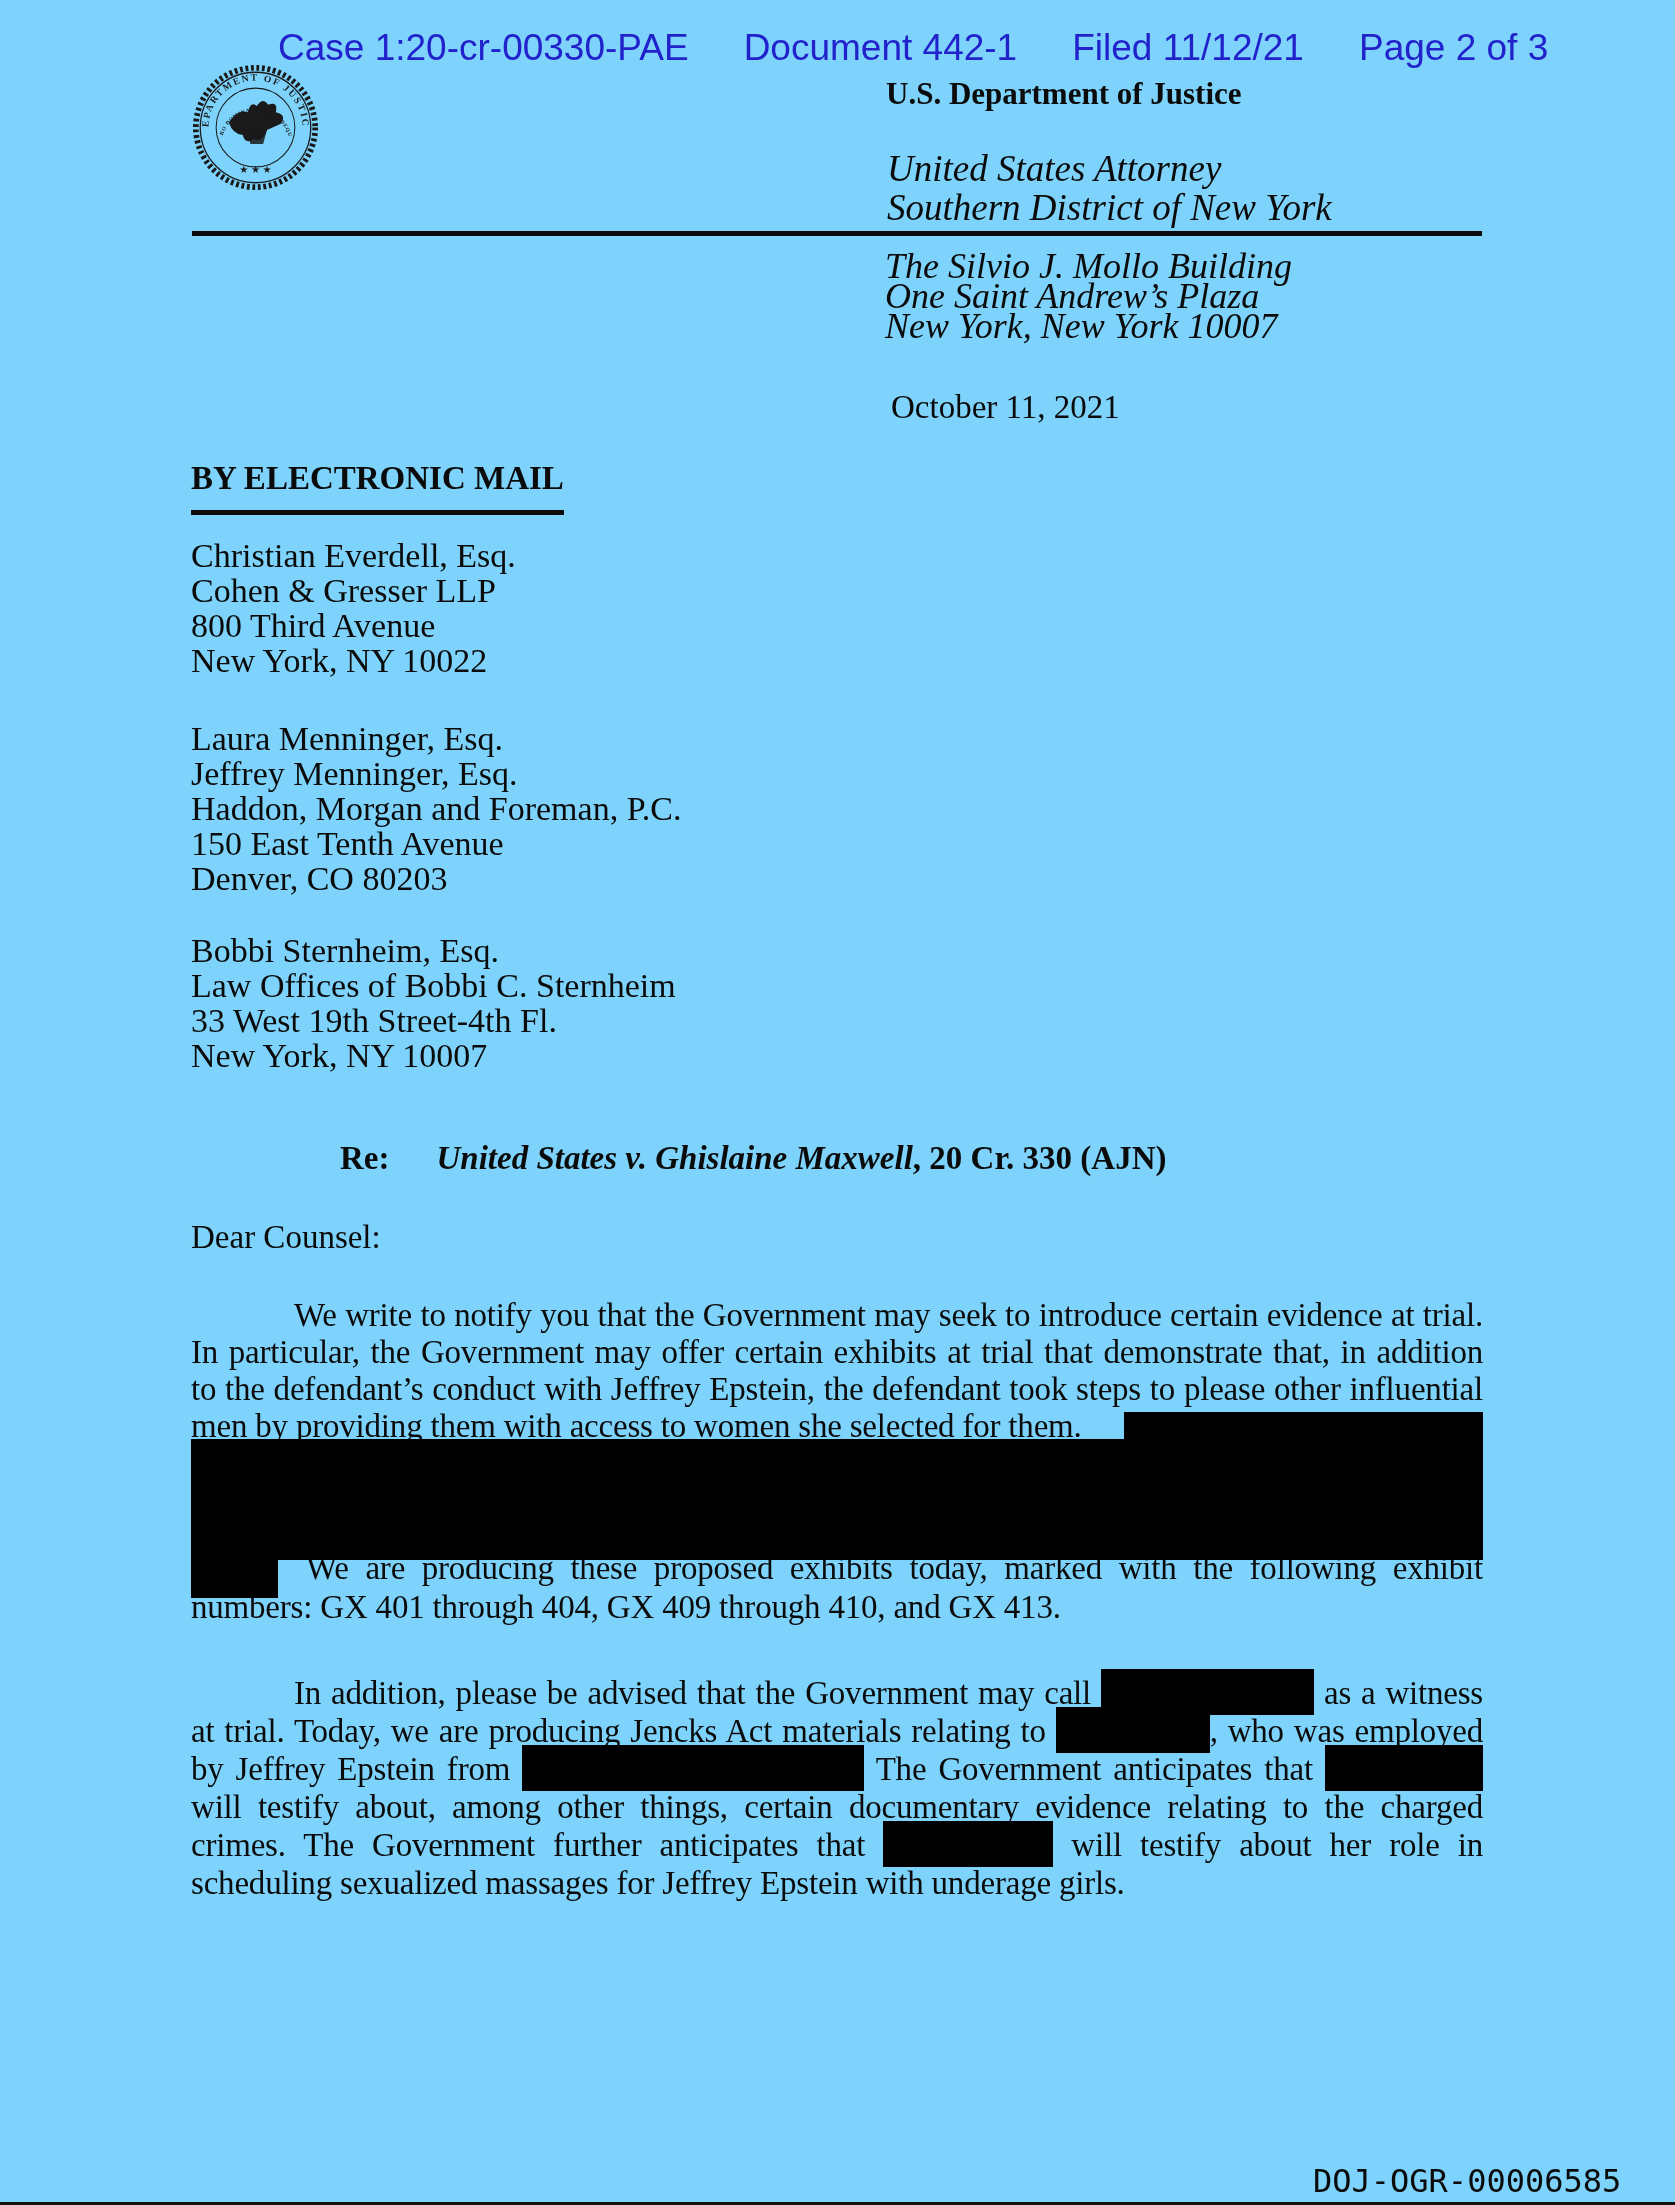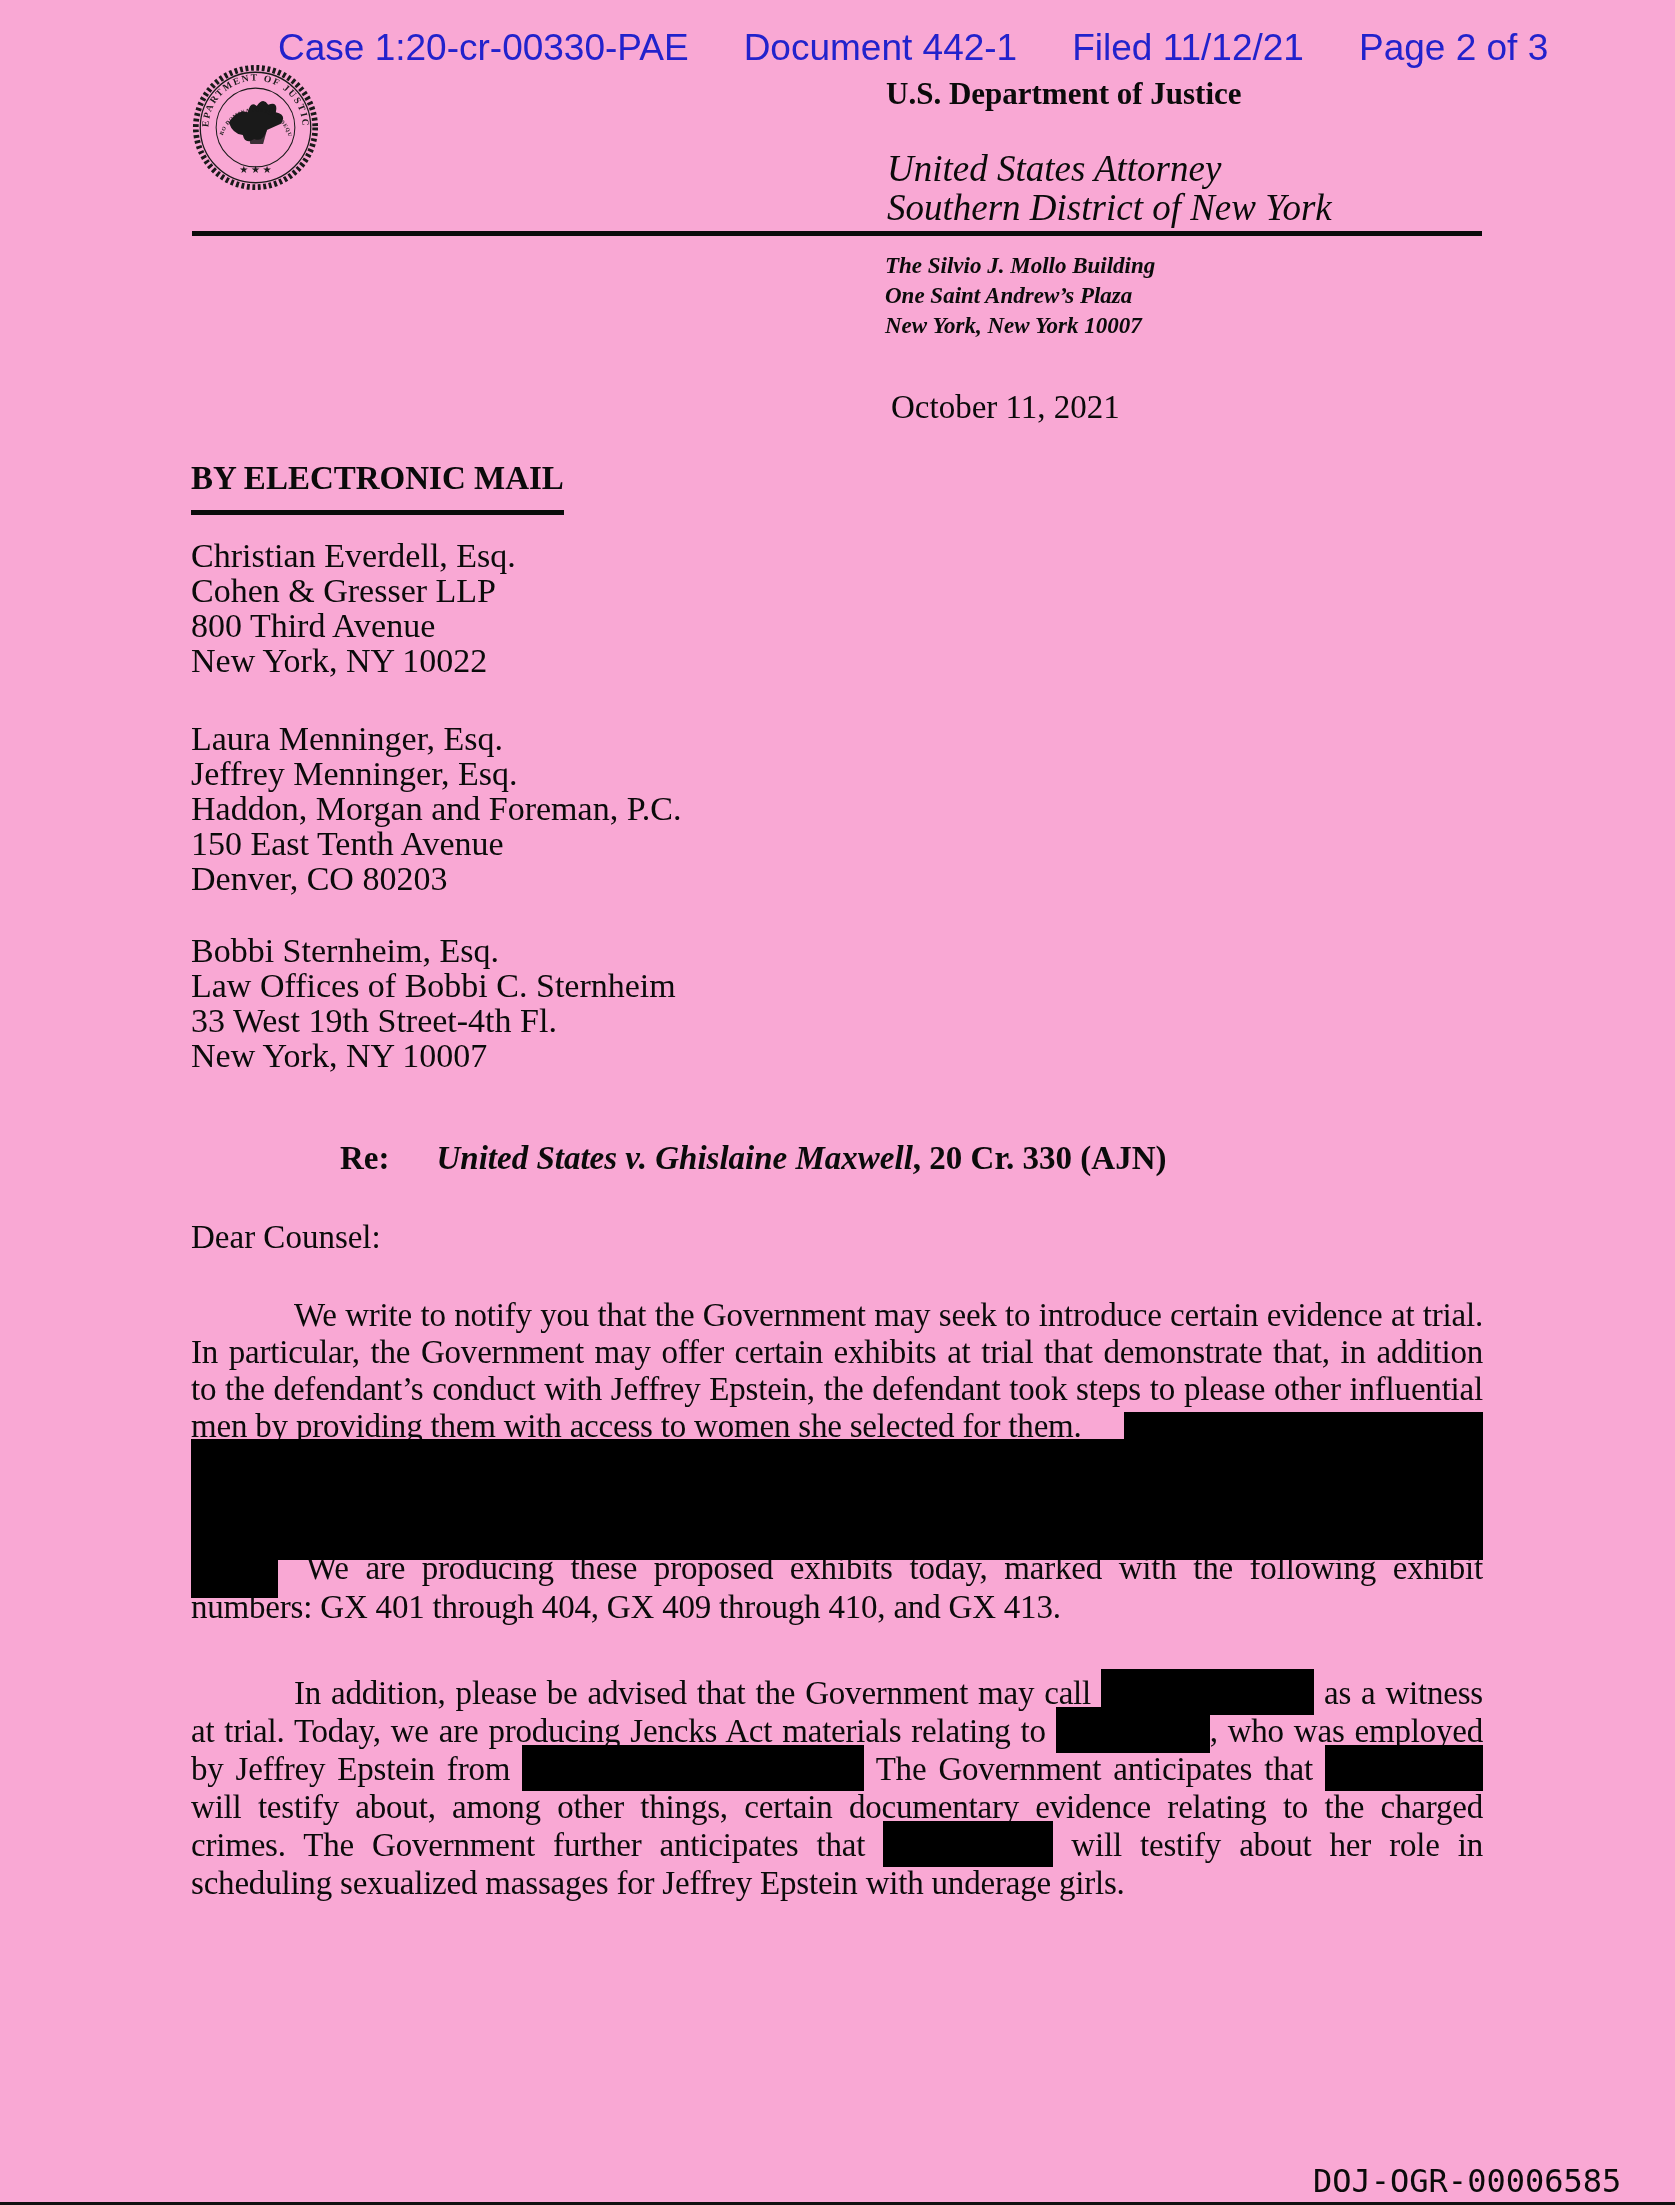--- a/index.html
+++ b/index.html
@@ -1,39 +1,39 @@
 <!DOCTYPE html>
 <html style="font-size:10.5px"><head>
 <meta charset="utf-8">
 <style>
   html,body { margin:0; padding:0; background:#808080; }
   .page {
     position:relative; width:1675px; height:2205px; margin:0 auto;
-    background:#f9a8d4; color:#0b0b0b;
+    background:#7dd3fc; color:#0b0b0b;
     font-family:"Liberation Serif","DejaVu Serif",serif;
     overflow:hidden;
   }
   .abs { position:absolute; }
 
   
   .stamp {
     left:278px; top:29px; white-space:nowrap;
     font-family:"Liberation Sans","DejaVu Sans",sans-serif;
     font-size:37px; line-height:1; color:#2222cc;
   }
   .stamp span { margin-right:55px; }
   .stamp span:last-child { margin-right:0; }
 
   
   .seal { left:192px; top:64px; width:127px; height:127px; }
   .dept   { left:886px; top:78px; font-size:31px; font-weight:bold; line-height:1; }
   .office { left:887px; top:150px; font-size:37px; font-style:italic; line-height:1; }
   .district { left:887px; top:189px; font-size:37px; font-style:italic; line-height:1; }
   .rule { left:192px; top:231px; width:1290px; height:5.3px; background:#0b0b0b; }
-  .mollo { left:885px; top:251px; font-size:23px; font-style:italic; line-height:30px;font-weight:bold; }
+  .mollo { left:885px; top:251px; font-size:36px; font-style:italic; line-height:30px; }
 
   .dateline { left:891px; top:391px; font-size:33px; line-height:1; }
 
   
   .bem { left:191px; top:462px; font-size:33px; font-weight:bold; line-height:1;
          border-bottom:5.3px solid #0b0b0b; padding-bottom:15px; }
   .addr { left:191px; font-size:34px; line-height:35px; }
   .addr1 { top:538px; } .addr2 { top:721px; } .addr3 { top:933px; }
 
   .reline { left:191px; top:1142px; font-size:33px; line-height:1; padding-left:149px; }

